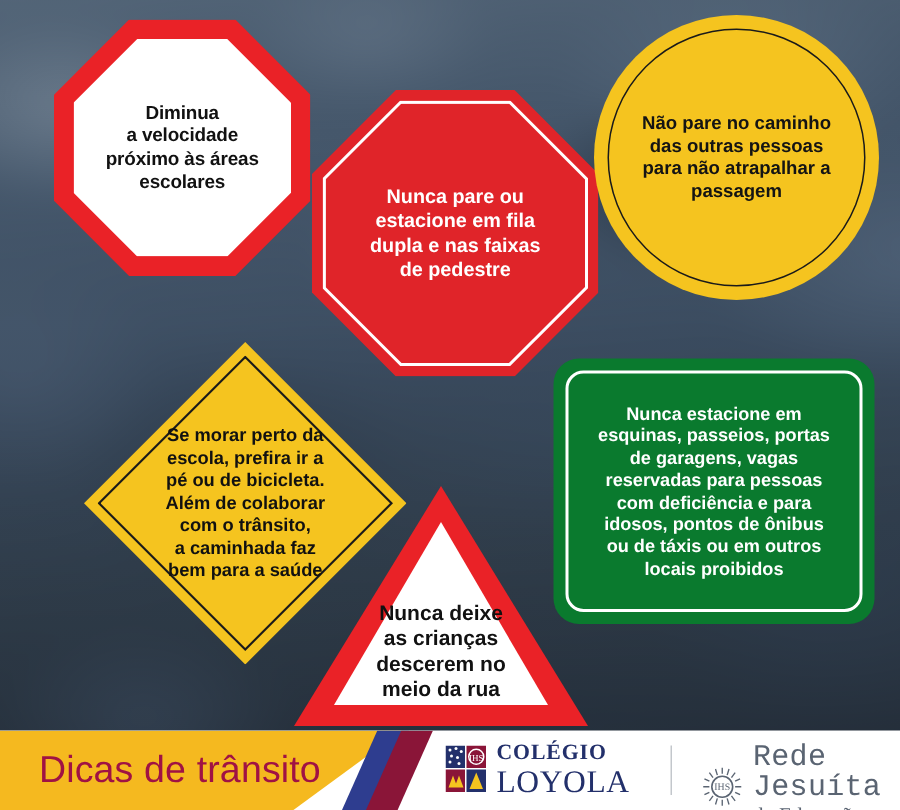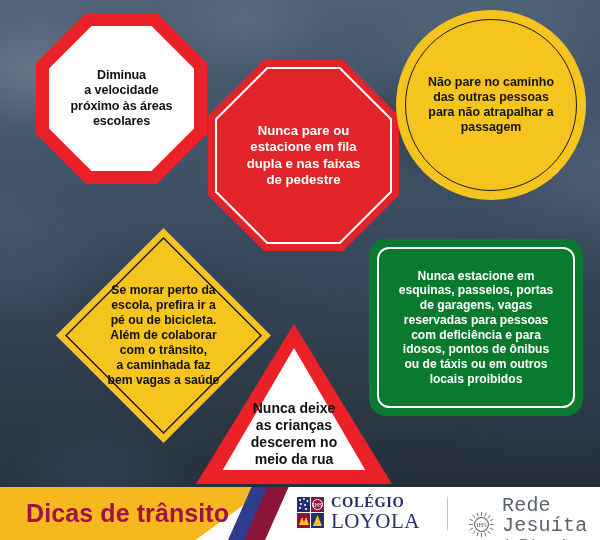--- a/index.html
+++ b/index.html
@@ -163,21 +163,21 @@
     clip-path: polygon(38% 0, 72% 0, 34% 100%, 0 100%);
   }
   #banner-maroon {
     position: absolute; left: 244px; top: 0; height: 53px; width: 62px;
     background: #8a1538;
     clip-path: polygon(38% 0, 72% 0, 34% 100%, 0 100%);
   }
   #banner-title {
     position: absolute; left: 26px; top: 0; height: 53px;
     display: flex; align-items: center;
-    color: #a01244; font-size: 25px; font-weight: bold;
+    color: #a01244; font-size: 25px; font-weight: normal;
     letter-spacing: .1px;
   }
 
   
   .logo-block { position: absolute; display: flex; align-items: center; gap: 7px; }
   #logo-loyola { left: 297px; top: 8px; }
   #logo-rje   { left: 468px; top: 9px; }
   #logo-divider {
     position: absolute; left: 447px; top: 10px;
     width: 1px; height: 33px; background: #c3c7cc;
@@ -240,21 +240,21 @@
   <div class="sign" id="diam-yellow">
     <div class="plate"></div>
     <div class="ring"></div>
     <div class="ring2"></div>
     <div class="txt">Se morar perto da
 escola, prefira ir a
 pé ou de bicicleta.
 Além de colaborar
 com o trânsito,
 a caminhada faz
-bem vagas a saúde</div>
+bem para a saúde</div>
   </div>
 
   <div class="sign" id="rect-green">
     <div class="plate"></div>
     <div class="ring"></div>
     <div class="txt">Nunca estacione em
 esquinas, passeios, portas
 de garagens, vagas
 reservadas para pessoas
 com deficiência e para

